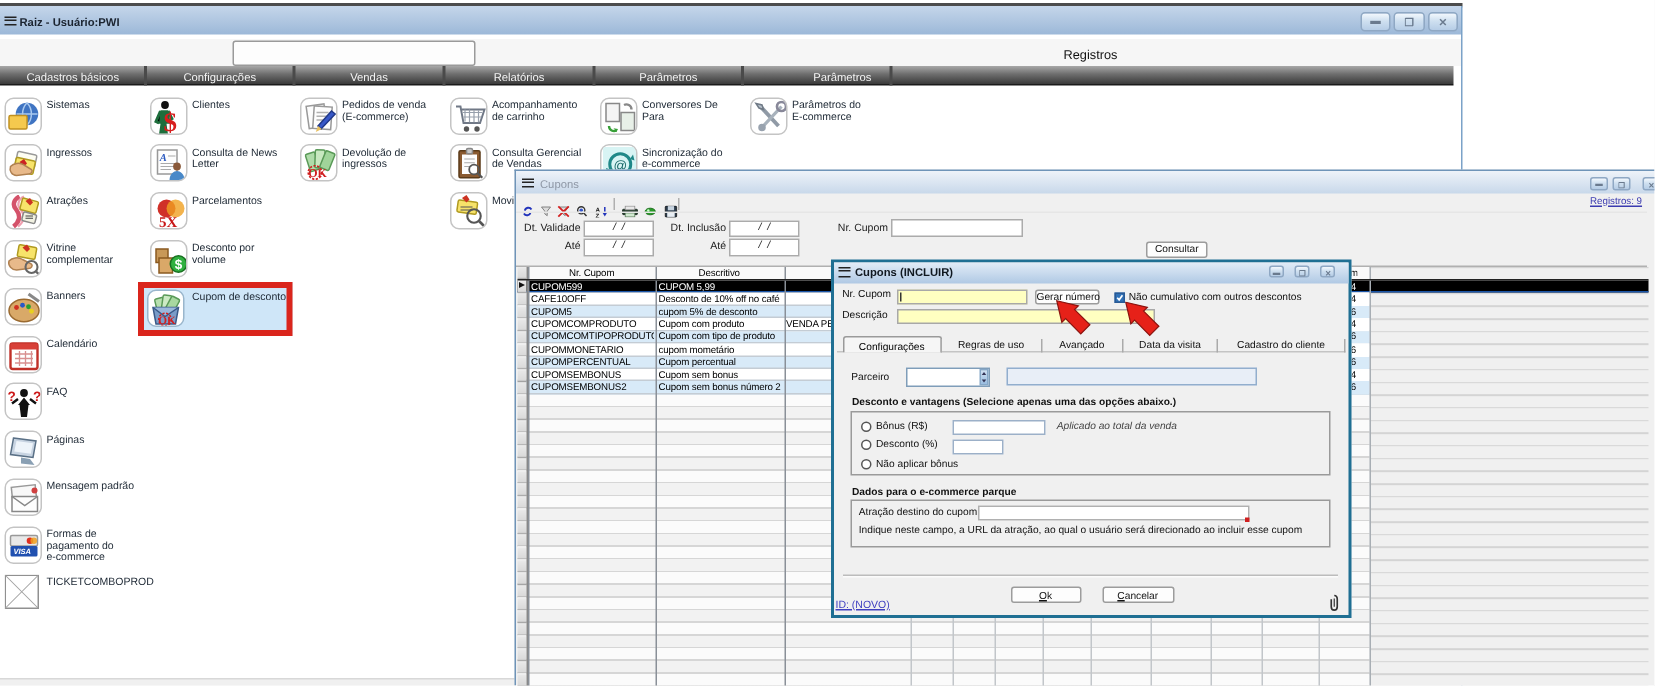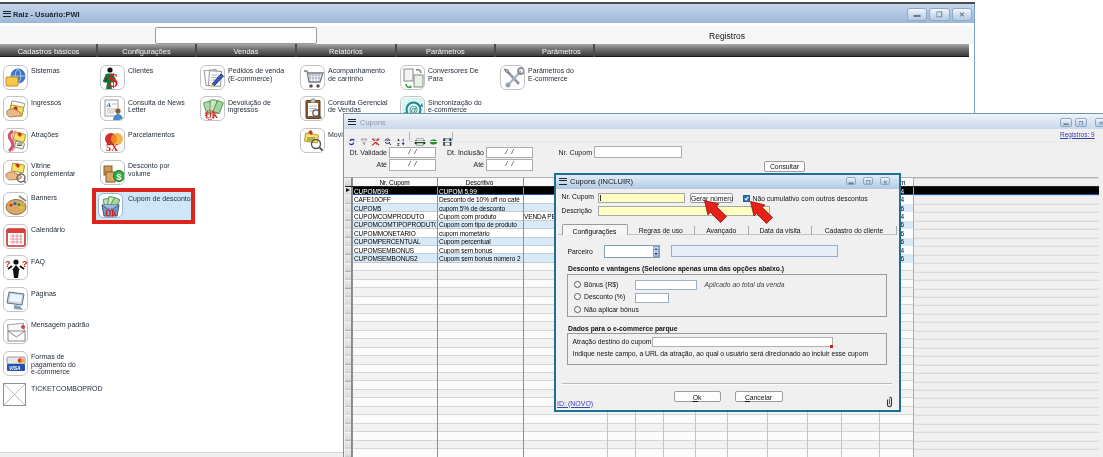--- a/index.html
+++ b/index.html
@@ -414,21 +414,21 @@
       <div class="abs" style="left:423px;top:64.0px;width:1px;height:280.0px;background:#c2c6ca;"></div>
       <div class="abs" style="left:463px;top:64.0px;width:1px;height:280.0px;background:#c2c6ca;"></div>
       <div class="abs" style="left:497px;top:64.0px;width:1px;height:280.0px;background:#c2c6ca;"></div>
       <div class="abs" style="left:535px;top:64.0px;width:1px;height:280.0px;background:#c2c6ca;"></div>
       <div class="abs" style="left:569px;top:64.0px;width:1px;height:280.0px;background:#a8aeb4;"></div>
       <div class="abs" style="left:1px;top:71.8px;width:754px;height:1px;background:#222;"></div>
     </div>
 <div class="abs" id="dlg">
       <div class="abs" style="left:0;top:0;width:343px;height:13.5px;background:linear-gradient(#e2ecf7,#b0c9e4);">
         <div class="hamb sm" style="left:3px;top:3px;"></div>
-        <div class="abs" style="left:14px;top:2px;font-size:7.5px;font-weight:normal;color:#101820;">Cupons (INCLUIR)</div>
+        <div class="abs" style="left:14px;top:2px;font-size:7.5px;font-weight:bold;color:#101820;">Cupons (INCLUIR)</div>
         <div class="wbtn" style="left:290.0px;top:1.5px;width:10px;height:8px;border-radius:2px;">
           <span style="font-size:5px;top:1px;">▬</span>
         </div>
         <div class="wbtn" style="left:307.2px;top:1.5px;width:10px;height:8px;border-radius:2px;">
           <span style="font-size:5px;top:1px;">❐</span>
         </div>
         <div class="wbtn" style="left:324.4px;top:1.5px;width:10px;height:8px;border-radius:2px;">
           <span style="font-size:5px;top:1px;">✕</span>
         </div>
       </div>

